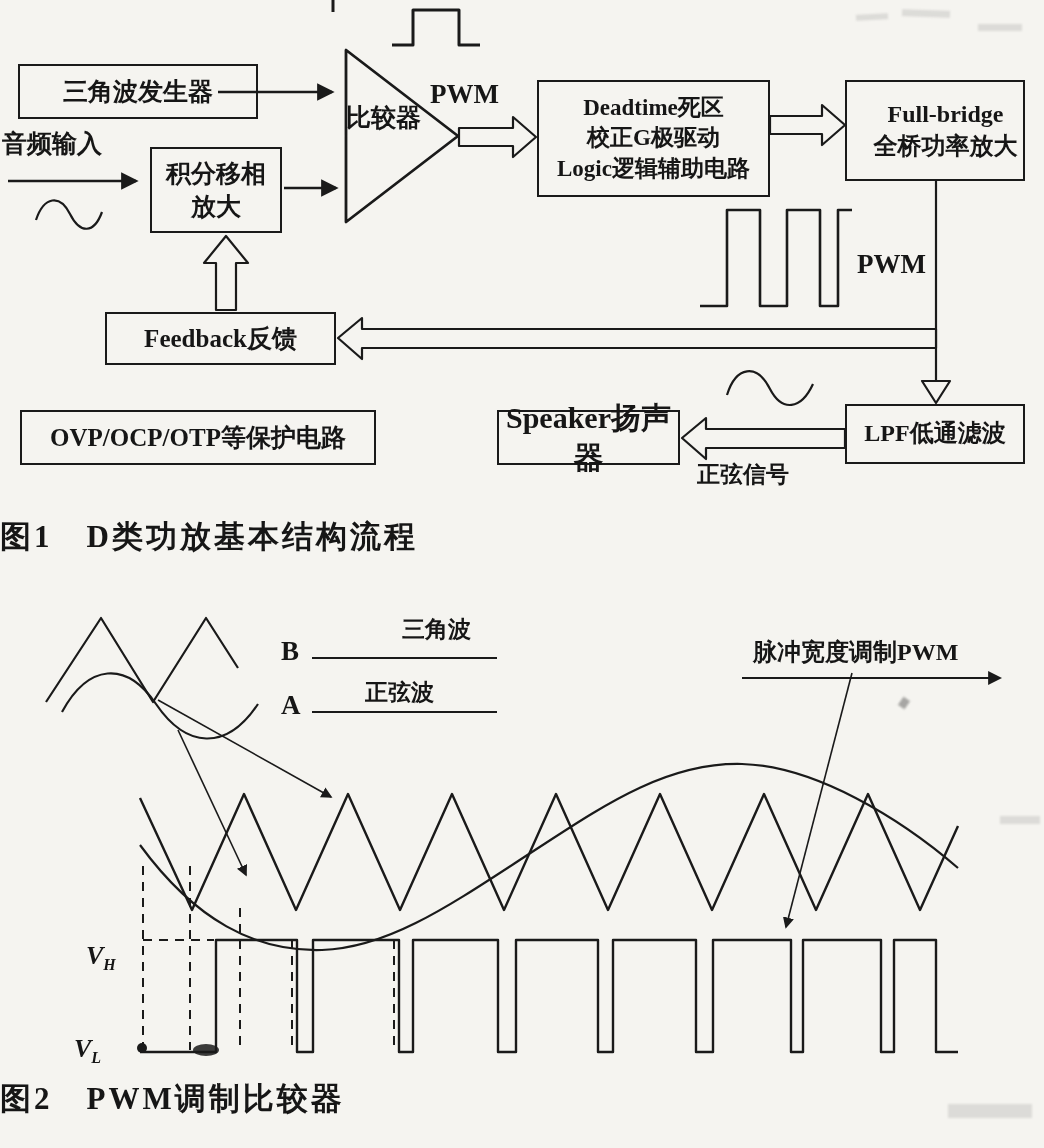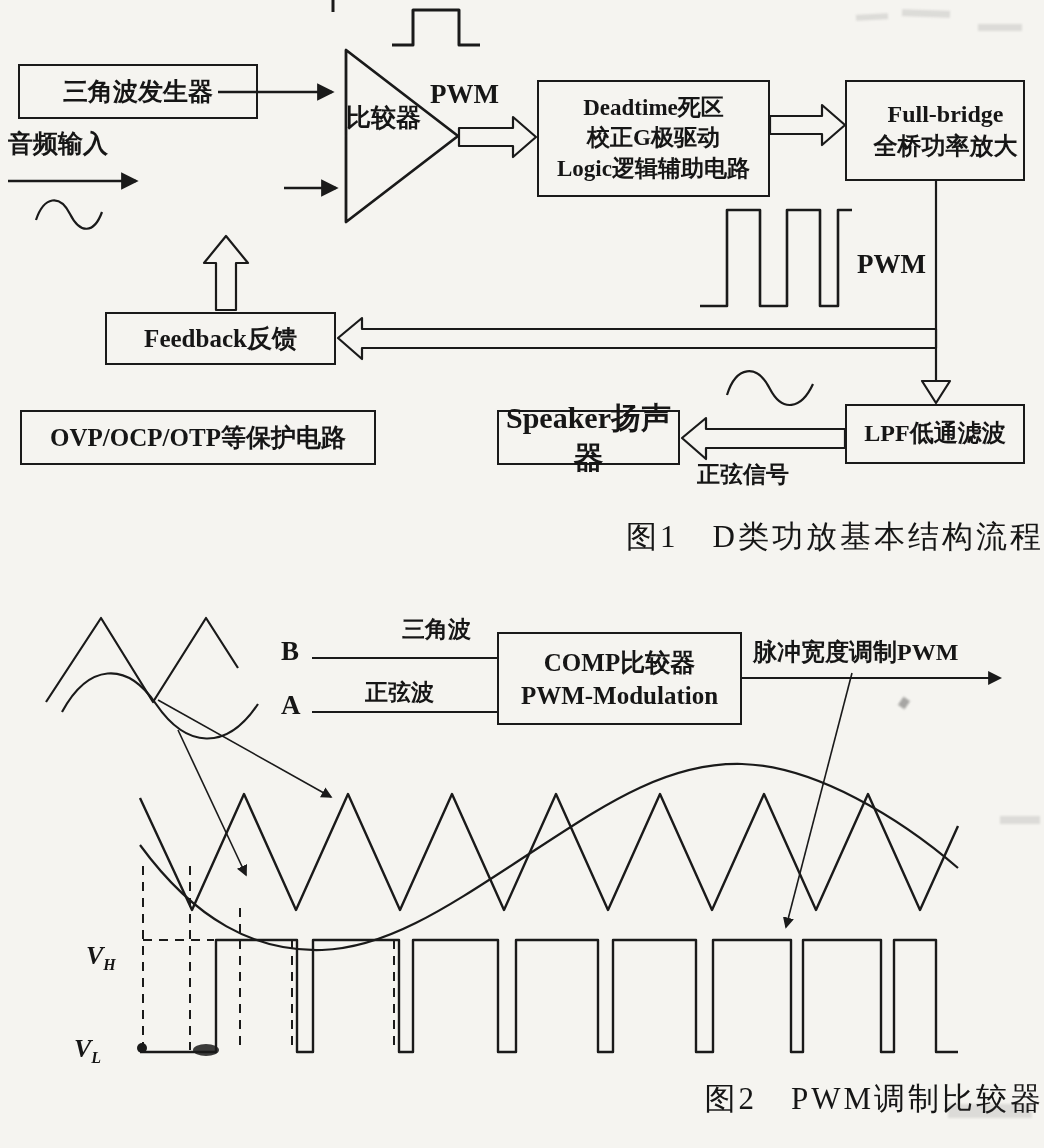--- a/index.html
+++ b/index.html
@@ -11,22 +11,22 @@
   }
   .art { position:absolute; left:0; top:0; width:1044px; height:1148px; }
   .box {
     position:absolute; border:2.5px solid #1a1a1a; background:transparent;
     display:flex; flex-direction:column; align-items:center; justify-content:center;
     text-align:center; font-weight:600; line-height:1.32;
   }
   .lbl { position:absolute; white-space:nowrap; font-weight:600; }
   .bold { font-weight:bold; }
   .caption {
-    position:absolute; left:0; width:100%; text-align:right;
-    font-size:31px; font-weight:normal; letter-spacing:3px;
+    position:absolute; left:0; width:100%; text-align:left;
+    font-size:31px; font-weight:bold; letter-spacing:3px;
   }
   .vlabel { position:absolute; font-size:26px; font-style:italic; font-weight:600; }
   .vlabel sub { font-size:16px; }
   .smudge { position:absolute; background:rgba(70,70,70,.14); filter:blur(1px); }
 </style>
 </head>
 <body>
 
 <div class="page">
 
@@ -96,22 +96,26 @@
     <path d="M140,1052 L216,1052 L216,940 L297,940 L297,1052 L313,1052 L313,940 L399,940 L399,1052 L413,1052 L413,940 L498,940 L498,1052 L516,1052 L516,940 L598,940 L598,1052 L613,1052 L613,940 L696,940 L696,1052 L713,1052 L713,940 L791,940 L791,1052 L803,1052 L803,940 L881,940 L881,1052 L894,1052 L894,940 L936,940 L936,1052 L958,1052" stroke-width="2.4"></path>
 
     <circle cx="142" cy="1048" r="5" fill="#1a1a1a" stroke="none"></circle>
     <ellipse cx="206" cy="1050" rx="13" ry="6" fill="#1a1a1a" stroke="none" opacity=".85"></ellipse>
   </svg>
 
   <div class="box" style="left:18px;top:64px;width:240px;height:55px;font-size:25px;">
     <span>三角波发生器</span>
   </div>
 
-  <div class="lbl" style="left:8px;top:127px;font-size:25px;">音频输入</div>
+  <div class="lbl" style="left:2px;top:127px;font-size:25px;">音频输入</div>
 
+  <div class="box" style="left:150px;top:147px;width:132px;height:86px;font-size:25px;">
+    <span>积分移相</span>
+    <span>放大</span>
+  </div>
 
   <div class="lbl" style="left:346px;top:101px;width:112px;text-align:left;font-size:25px;">比较器</div>
 
   <div class="lbl bold" style="left:430px;top:79px;font-size:27px;">PWM</div>
 
   <div class="box" style="left:537px;top:80px;width:233px;height:117px;font-size:23px;">
     <span>Deadtime死区</span>
     <span>校正G极驱动</span>
     <span>Logic逻辑辅助电路</span>
   </div>
@@ -142,24 +146,20 @@
   <div class="lbl" style="left:697px;top:459px;font-size:23px;">正弦信号</div>
 
   <div class="caption" style="top:516px;">图1　D类功放基本结构流程</div>
 
   <div class="lbl" style="left:281px;top:636px;font-size:27px;">B</div>
   <div class="lbl" style="left:281px;top:690px;font-size:27px;">A</div>
 
   <div class="lbl" style="left:365px;top:614px;font-size:23px;margin-left:37px;">三角波</div>
   <div class="lbl" style="left:365px;top:677px;font-size:23px;">正弦波</div>
 
-  <div class="box" style="left:497px;top:632px;width:245px;height:93px;font-size:25px;">
-    <span>COMP比较器</span>
-    <span>PWM-Modulation</span>
-  </div>
 
   <div class="lbl" style="left:753px;top:636px;font-size:24px;">脉冲宽度调制PWM</div>
 
   <div class="vlabel" style="left:86px;top:941px;">
     <span>V</span><sub>H</sub>
   </div>
   <div class="vlabel" style="left:74px;top:1034px;">
     <span>V</span><sub>L</sub>
   </div>
 

